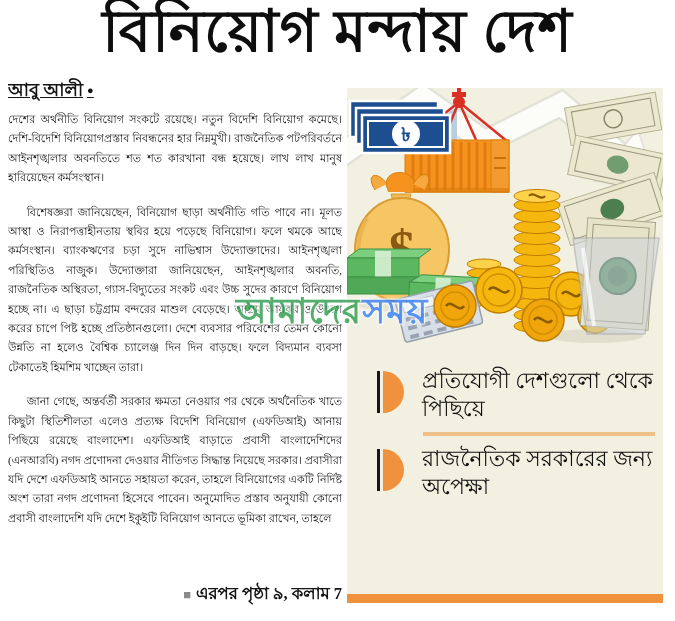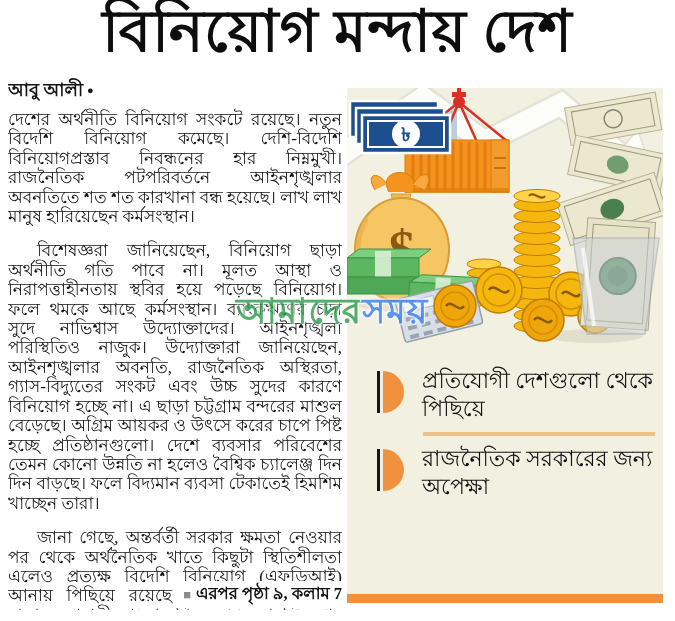--- a/index.html
+++ b/index.html
@@ -10,24 +10,24 @@
     position:absolute; top:-8px; left:0; right:0;
     text-align:center; font-size:58px; font-weight:bold; color:#0d0d0d;
     letter-spacing:1px; line-height:80px;
     font-family:"Liberation Serif","DejaVu Serif",serif;
   }
 
   .left-col {
     position:absolute; left:8px; top:76px; width:334px; height:534px;
     overflow:hidden; color:#141414;
   }
-  .byline-row { font-size:18px; font-weight:bold; margin-bottom:3px; }
+  .byline-row { font-size:18px; font-weight:bold; margin-bottom:3px;text-decoration:underline; }
   .byline-dot { font-size:11px; vertical-align:2px; margin-left:4px; }
   .para {
-    font-size:17px; line-height:19.4px; text-align:justify; color:#141414;
+    font-size:11px; line-height:19.4px; text-align:justify; color:#141414;
   }
   .para.indent { text-indent:1.7em;margin-top:15px; }
   .continuation {
     position:absolute; right:0; bottom:2px; background:#ffffff;
     font-size:16.5px; font-weight:bold; padding-left:10px; white-space:nowrap;
   }
   .cont-marker { color:#8a8a8a; font-size:13px; margin-right:5px; }
 
   .panel {
     position:absolute; left:347px; top:88px; width:316px; height:515px;

